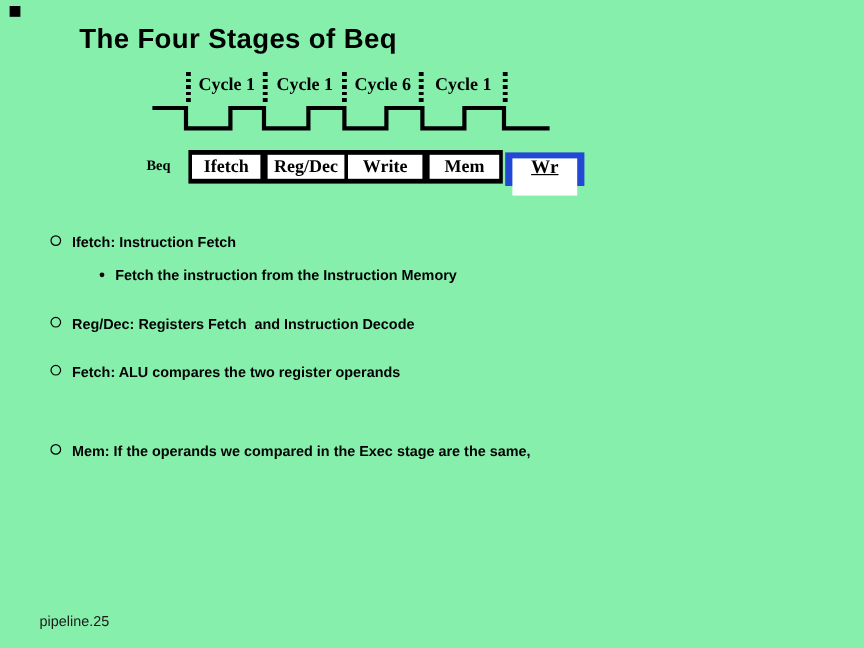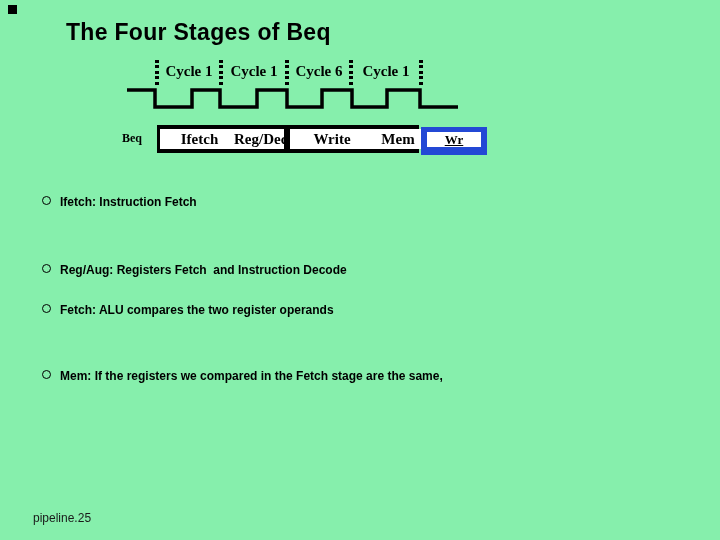--- a/index.html
+++ b/index.html
@@ -16,29 +16,29 @@
              background:repeating-linear-gradient(to bottom,#000 0 3px,transparent 3px 5.5px);}
   .cycle-label{position:absolute;top:62px;height:19px;line-height:19px;text-align:center;
                font-family:"Liberation Serif",serif;font-weight:bold;font-size:15px;white-space:pre;}
   .clock-svg{position:absolute;left:125px;top:84px;}
 
   .beq-label{position:absolute;left:122px;top:131px;font-family:"Liberation Serif",serif;
              font-weight:bold;font-size:12px;}
   .stage-bar{position:absolute;left:157px;top:125px;width:262px;height:28px;background:#000;}
   .stage-box{position:absolute;top:4px;height:20px;background:#fff;text-align:center;
              line-height:20px;font-family:"Liberation Serif",serif;font-weight:bold;font-size:15px;
-             white-space:pre;padding-left:11px;}
+             white-space:pre;}
   .stage-ifetch{left:3px;width:57px;}
-  .stage-regdec{left:66px;width:50px;}
+  .stage-regdec{left:66px;width:64px;}
   .stage-exec{left:133px;width:62px;}
   .stage-mem{left:201px;width:58px;}
   .hl-box{position:absolute;left:421px;top:127px;width:66px;height:28px;background:#2348d5;}
-  .hl-inner{position:absolute;left:6px;top:5px;width:54px;height:15px;background:#fff;
+  .hl-inner{position:absolute;left:6px;top:5px;width:54px;height:31px;background:#fff;
             text-align:center;line-height:15px;font-family:"Liberation Serif",serif;
-            font-weight:bold;font-size:13px;text-decoration:underline;}
+            font-weight:bold;font-size:16px;text-decoration:underline;}
 
   
   .brow{position:absolute;display:flex;align-items:flex-start;}
   .lvl1{left:42px;}
   .lvl2{left:83px;}
   .ring{width:7px;height:7px;border:1.5px solid #000;border-radius:50%;
         margin:3px 9px 0 0;flex:0 0 auto;}
   .dot{width:4px;height:4px;background:#000;border-radius:50%;
        margin:7px 9px 0 0;flex:0 0 auto;}
   .btxt{font-size:12px;font-weight:bold;line-height:19px;white-space:pre;}
@@ -81,31 +81,35 @@
 
     <div class="hl-box" style="background: rgb(35, 72, 213);">
       <div class="hl-inner">Wr</div>
     </div>
   </div>
 
   <div class="brow lvl1" style="top:193px">
     <span class="ring"></span>
     <span class="btxt">Ifetch: Instruction Fetch</span>
   </div>
+  <div class="brow lvl2" style="top:220px">
+    <span class="dot"></span>
+    <span class="btxt">Fetch the instruction from the Instruction Memory</span>
+  </div>
 
   <div class="brow lvl1" style="top:261px">
     <span class="ring"></span>
-    <span class="btxt">Reg/Aug: Registers Fetch  and Instruction Decode</span>
+    <span class="btxt">Reg/Dec: Registers Fetch  and Instruction Decode</span>
   </div>
 
   <div class="brow lvl1" style="top:301px">
     <span class="ring"></span>
     <span class="btxt">Fetch: ALU compares the two register operands</span>
   </div>
 
   <div class="brow lvl1" style="top:367px">
     <span class="ring"></span>
-    <span class="btxt">Mem: If the registers we compared in the Fetch stage are the same,</span>
+    <span class="btxt">Mem: If the operands we compared in the Exec stage are the same,</span>
   </div>
 
   <div class="footer">pipeline.25</div>
 
 </div>
 
 </body></html>

